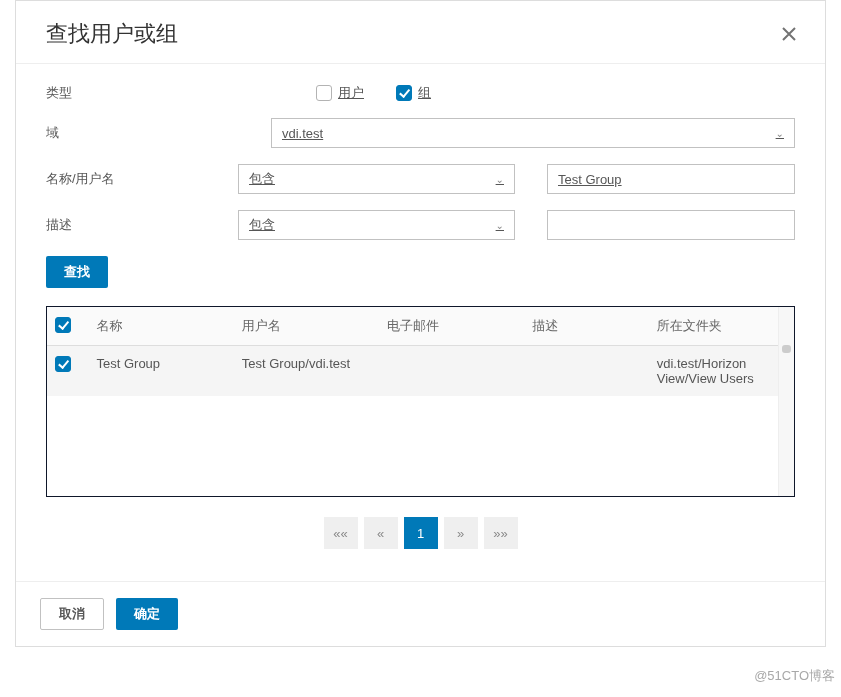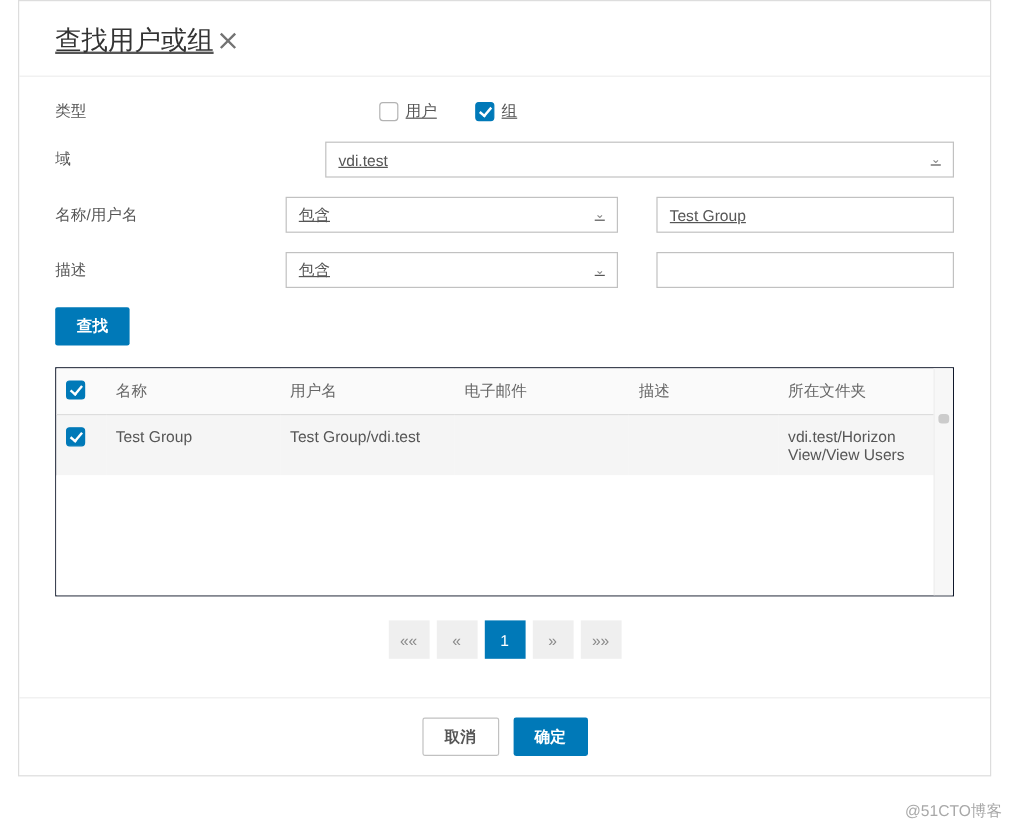--- a/index.html
+++ b/index.html
@@ -13,24 +13,24 @@
       position: relative;
     }
     .dialog {
       border: 1px solid #ddd;
       width: 811px;
       margin: 0 auto;
       background: #fff;
     }
     .dialog-header {
       display: flex;
+      justify-content: space-between;
       align-items: center;
       padding: 18px 24px 14px 30px;
       border-bottom: 1px solid #eee;
-      text-decoration: underline;
     }
     .dialog-title {
       font-size: 22px;
       font-weight: 400;
       color: #333;
     }
     .close-x {
       font-size: 22px;
       color: #737373;
       cursor: pointer;
@@ -158,21 +158,21 @@
       display: inline-flex; align-items: center; justify-content: center;
       background: #efefef; color: #8a8a8a; font-size: 13px;
       cursor: pointer;
     }
     .page-btn.active { background: #0079b8; color: #fff; }
 
     .dialog-footer {
       border-top: 1px solid #eee;
       padding: 16px 24px;
       display: flex;
-      justify-content: center;
+      justify-content: flex-start;
       gap: 12px;
     }
     .watermark {
       position: absolute;
       right: 6px;
       bottom: 12px;
       color: #a8a8a8;
       font-size: 13px;
     }
   </style>

